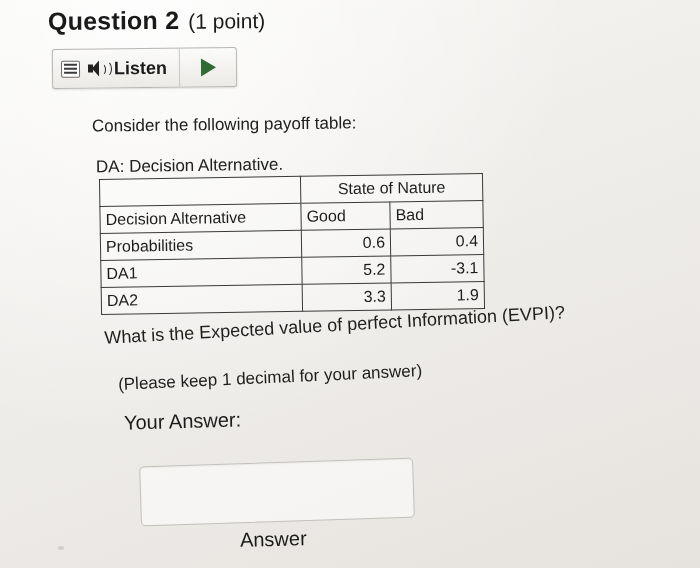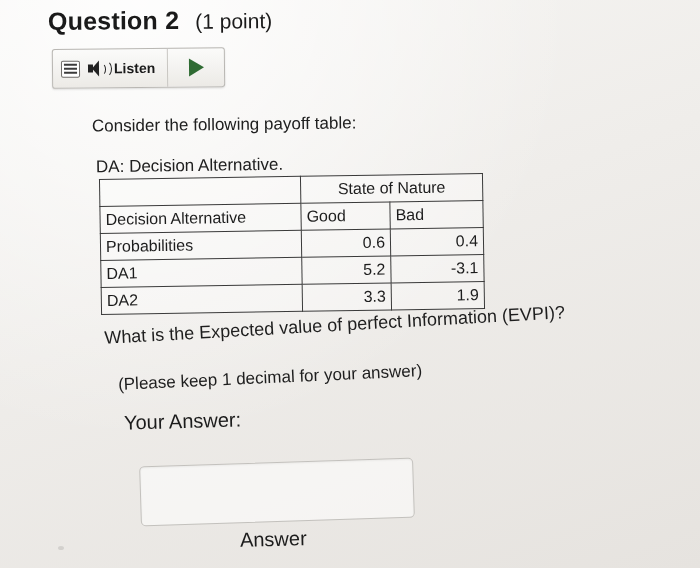--- a/index.html
+++ b/index.html
@@ -40,21 +40,21 @@
   }
   .question-title {
     font-size: 25px;
     font-weight: bold;
     color: #1a1a1a;
     letter-spacing: 0.2px;
   }
   .question-points {
     font-size: 21px;
     color: #1a1a1a;
-    margin-left: 16px;
+    margin-left: 9px;
   }
 
   
   .listen-bar {
     position: absolute;
     left: 52px;
     top: 48px;
     display: flex;
     align-items: stretch;
     height: 38px;
@@ -118,21 +118,21 @@
     position: absolute;
     border: 1.6px solid #222;
     border-left-color: transparent;
     border-top-color: transparent;
     border-bottom-color: transparent;
     border-radius: 50%;
   }
   .speaker-icon .wave1 { width: 6px; height: 10px; left: 11px; top: 4px; }
   .speaker-icon .wave2 { width: 11px; height: 15px; left: 12px; top: 1px; }
   .listen-label {
-    font-size: 14px;
+    font-size: 18px;
     font-weight: bold;
     color: #1a1a1a;
     text-align: center;
   }
   .play-btn {
     width: 56px;
     display: flex;
     align-items: center;
     justify-content: center;
   }

